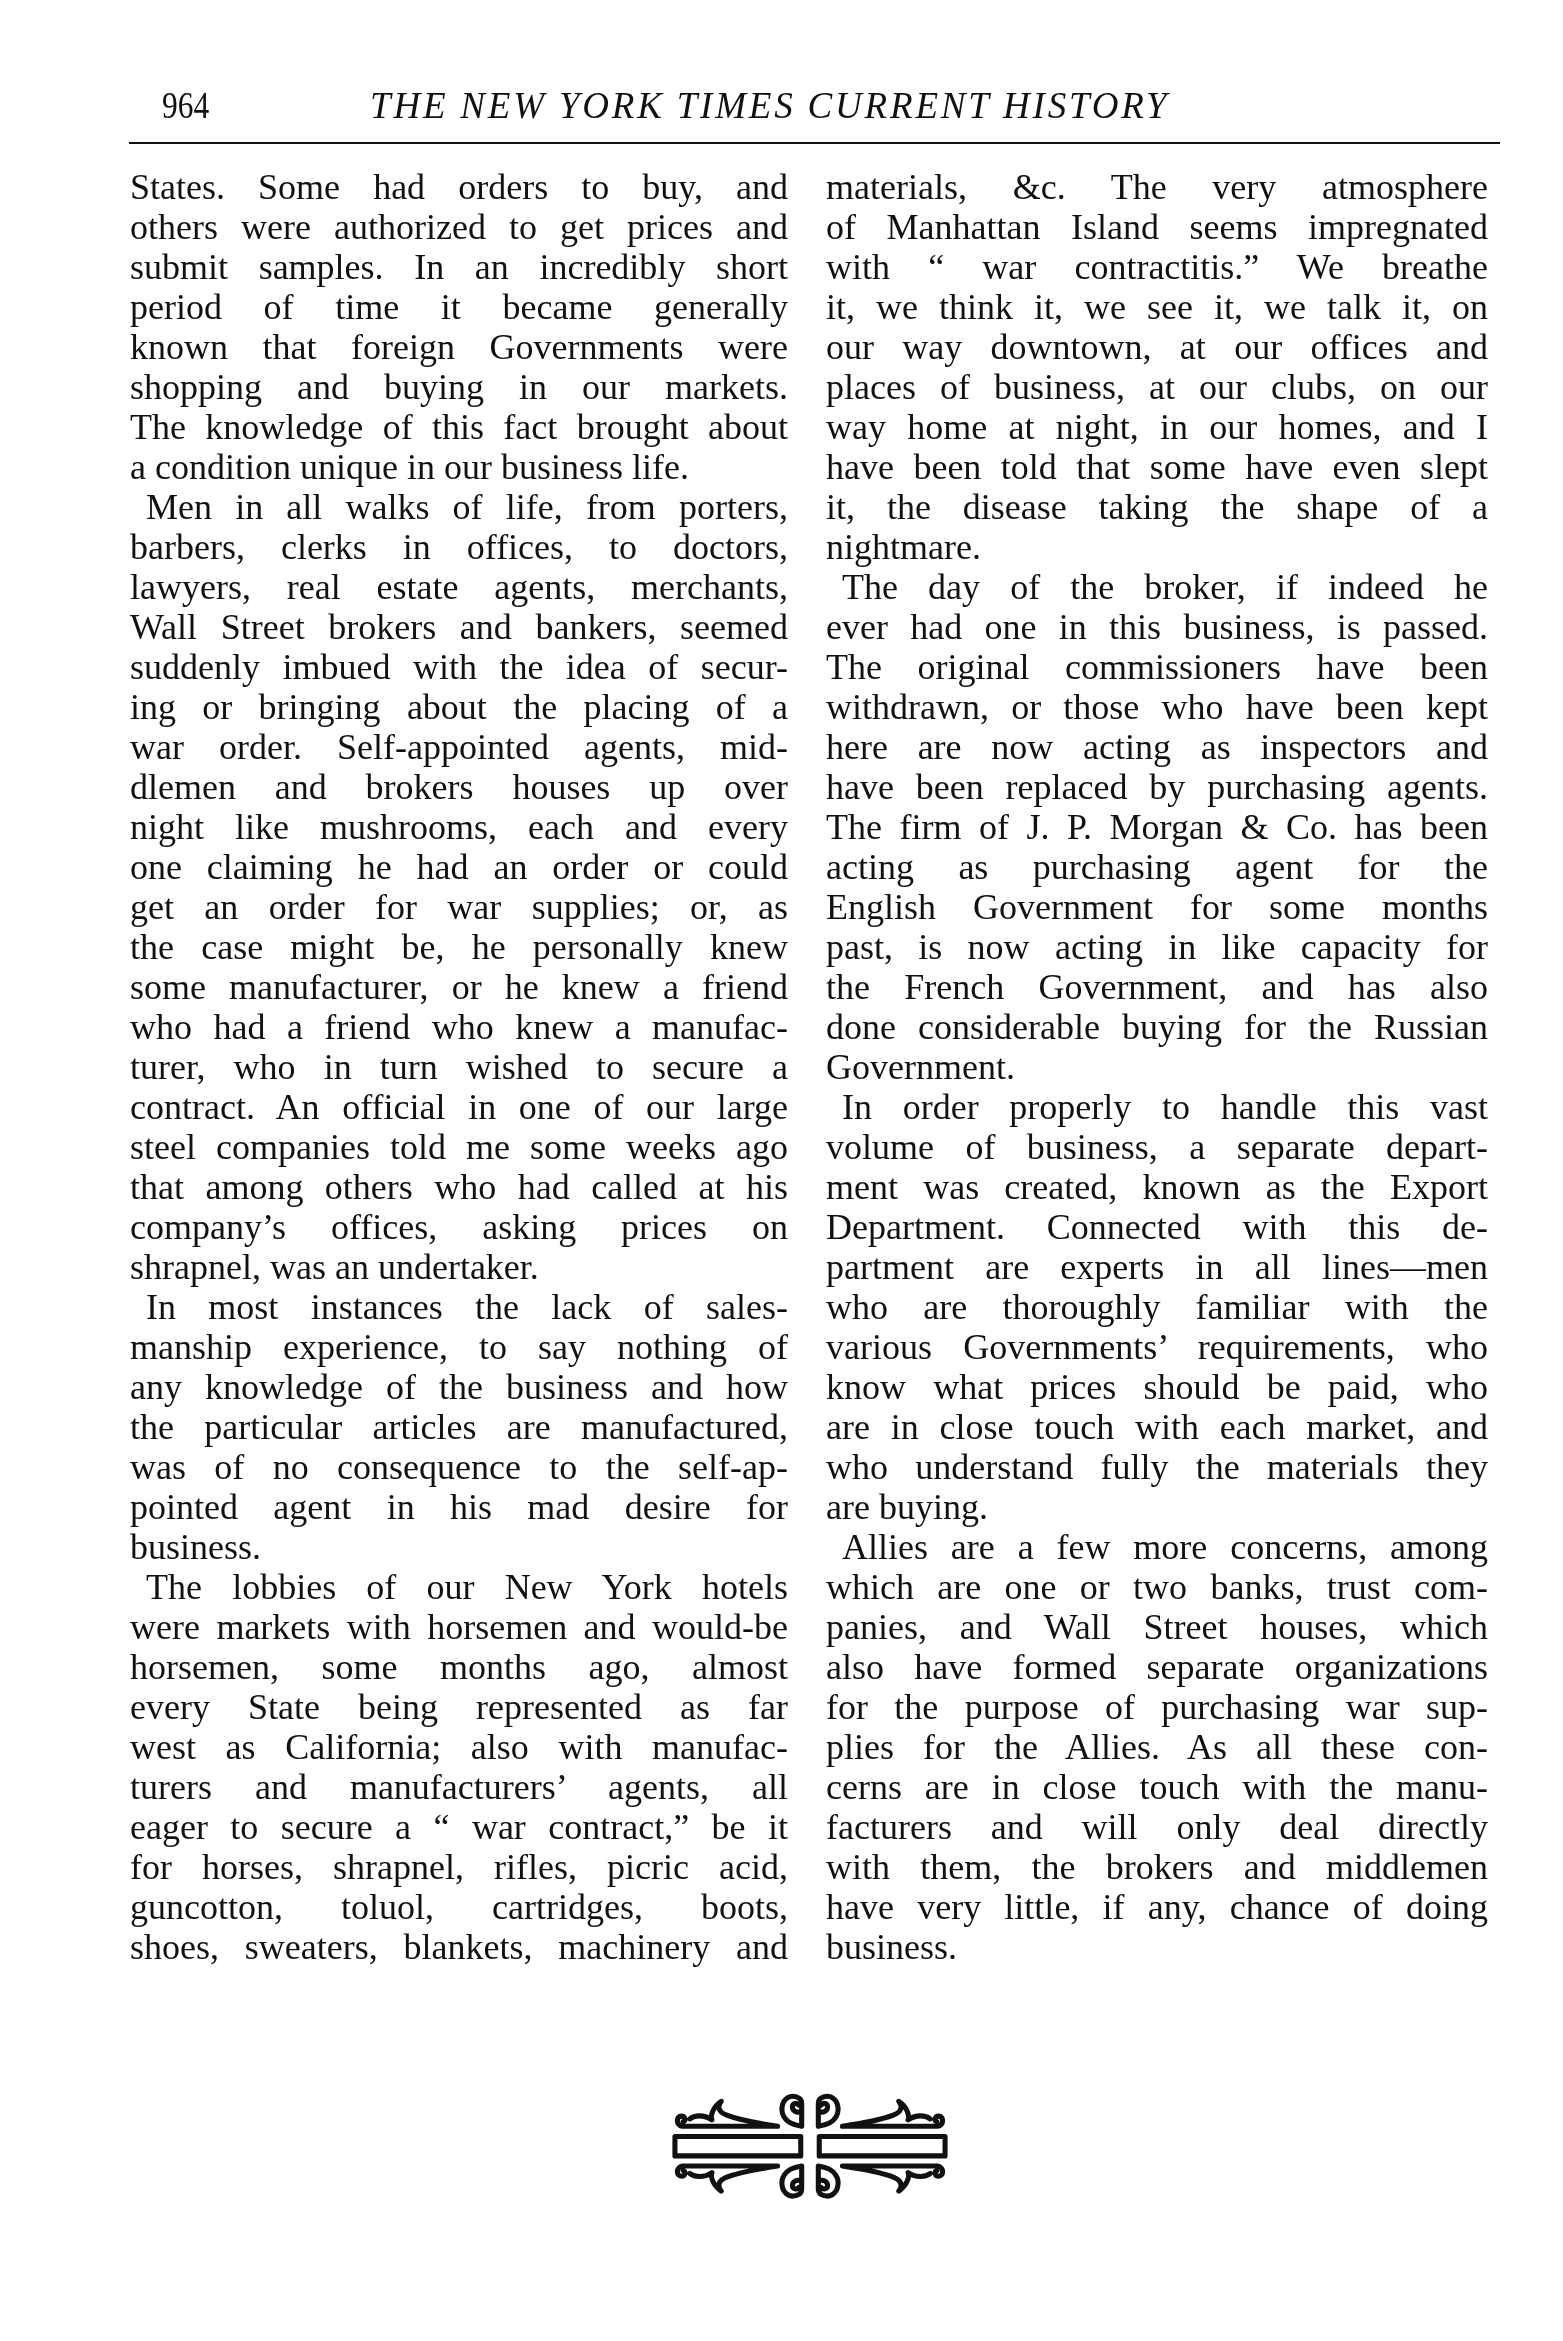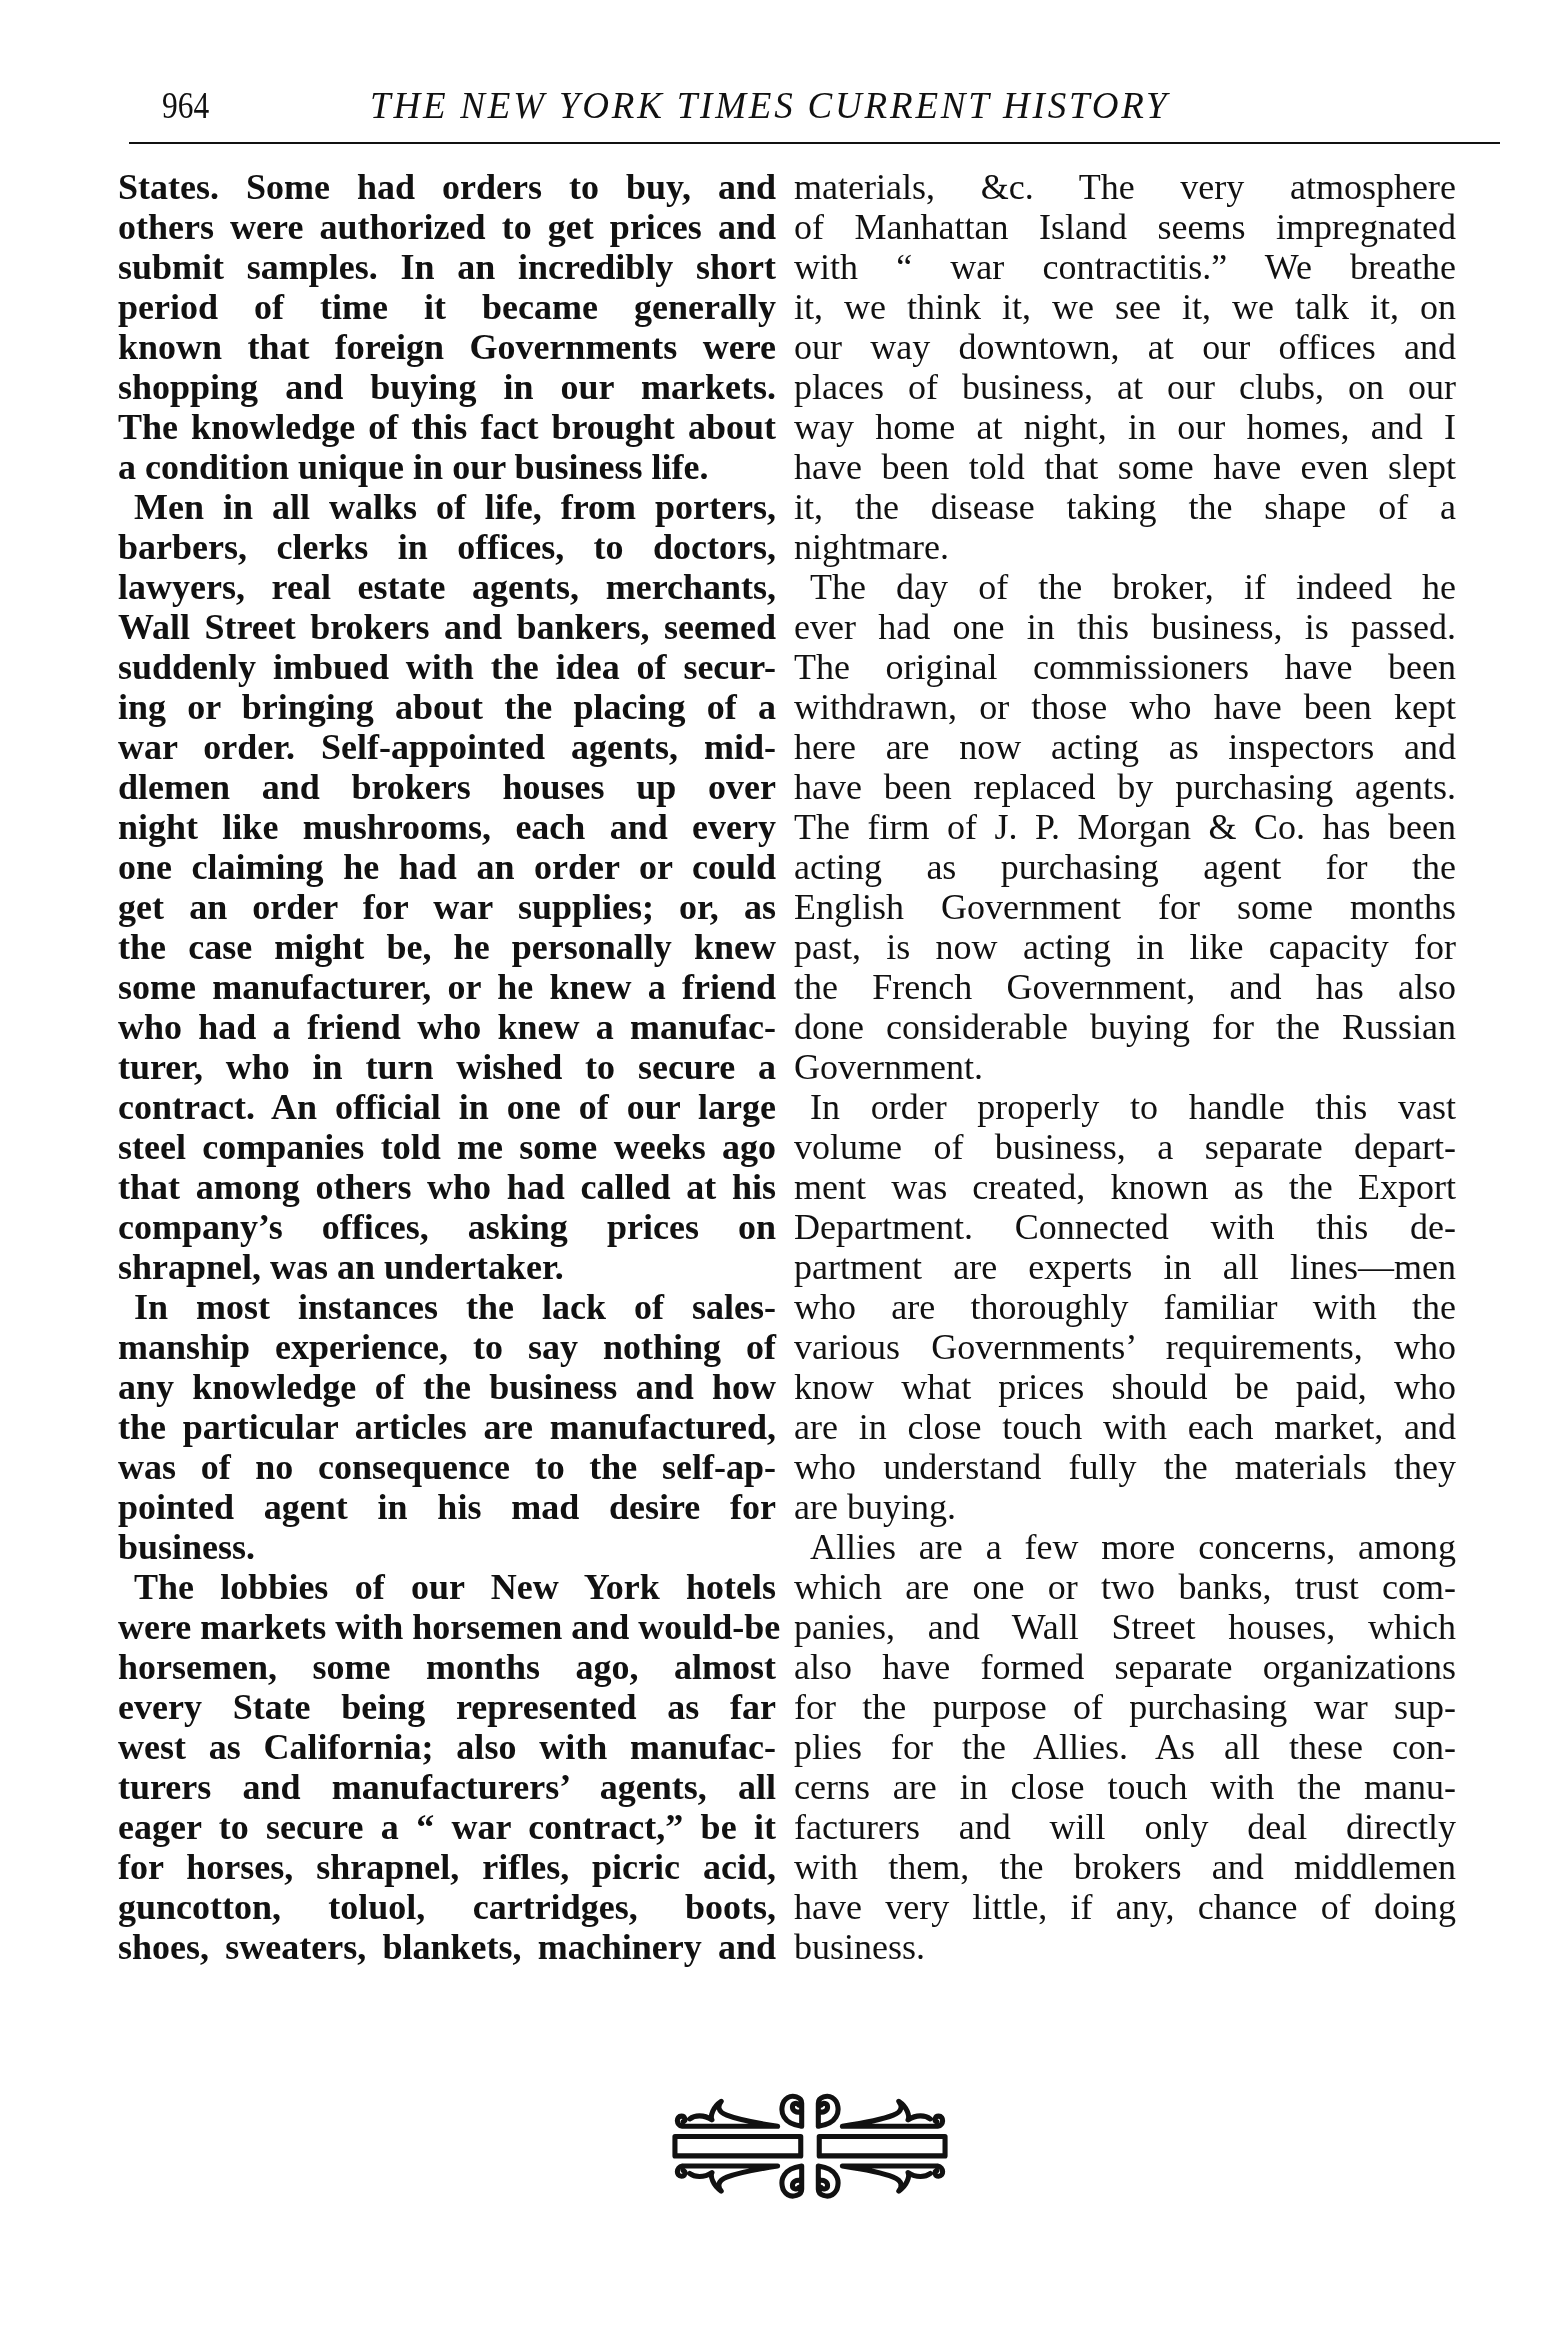--- a/index.html
+++ b/index.html
@@ -2,22 +2,22 @@
 <html style="font-size:7.5px"><head>
 <meta charset="utf-8">
 <style>
   html, body { margin: 0; padding: 0; background: #ffffff; }
   body { width: 1564px; height: 2462px; position: relative; overflow: hidden; color: #111; }
   .page { position: absolute; left: 0; top: 0; width: 1564px; height: 2462px; background: #fff; }
   .folio { position: absolute; left: 162px; top: 87px; font-family: "Liberation Serif", serif; font-size: 37px; line-height: 37px; transform: scaleX(0.85); transform-origin: left top; }
   .running-head { position: absolute; left: 370px; top: 86px; width: 895px; font-family: "Liberation Serif", serif; font-style: italic; font-size: 37px; line-height: 39px; letter-spacing: 2.8px; white-space: nowrap; transform-origin: left top; }
   .rule { position: absolute; left: 129px; top: 142px; width: 1371px; height: 1.9px; background: #111; }
   .col { position: absolute; top: 167px; font-family: "Liberation Serif", serif; font-size: 36px; line-height: 40px; }
-  .col-left { left: 118px; width: 658px; font-weight: bold; }
-  .col-right { left: 794px; width: 662px; font-family: Liberation Serif, serif; }
+  .col-left { left: 130px; width: 658px; }
+  .col-right { left: 826px; width: 662px; font-family: Liberation Serif, serif; }
   .ln { display: block; white-space: nowrap; text-align: justify; text-align-last: justify; height: 40px; overflow: visible; }
   .ln.last { text-align-last: left; }
   .ln.indent { padding-left: 16px; }
   .ornament { position: absolute; left: 671px; top: 2093px; width: 278px; height: 111px; }
 </style>
 </head>
 <body>
 
 <div class="page">
   <div class="folio">964</div>

